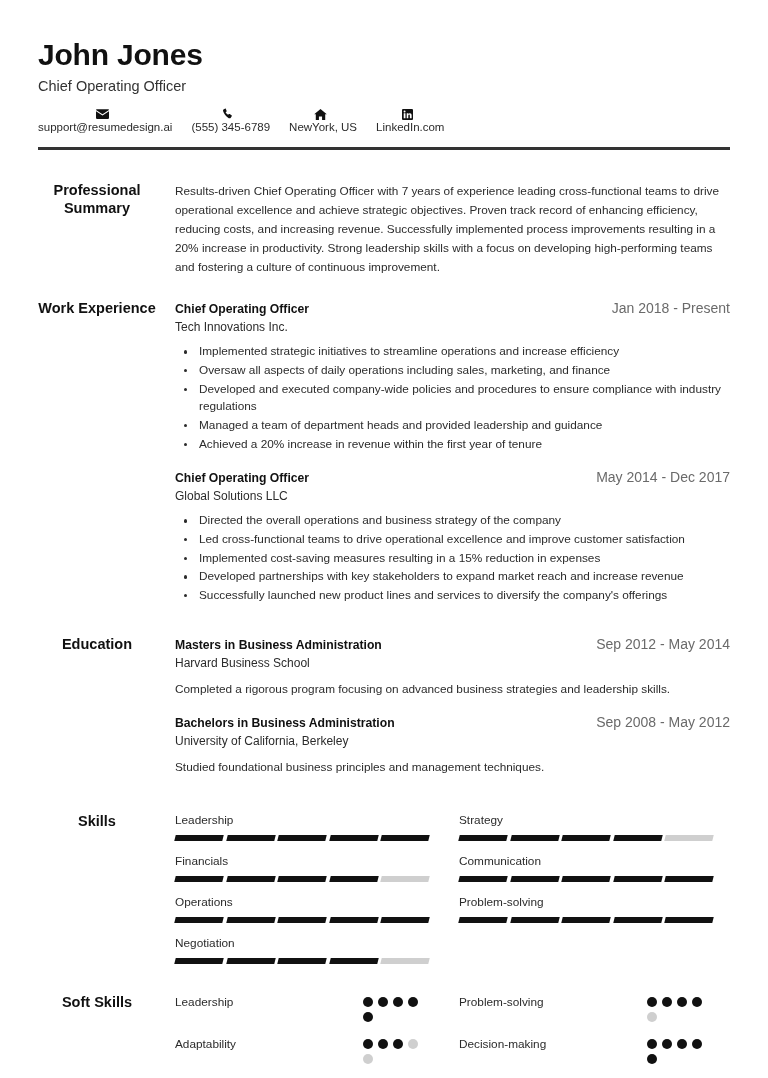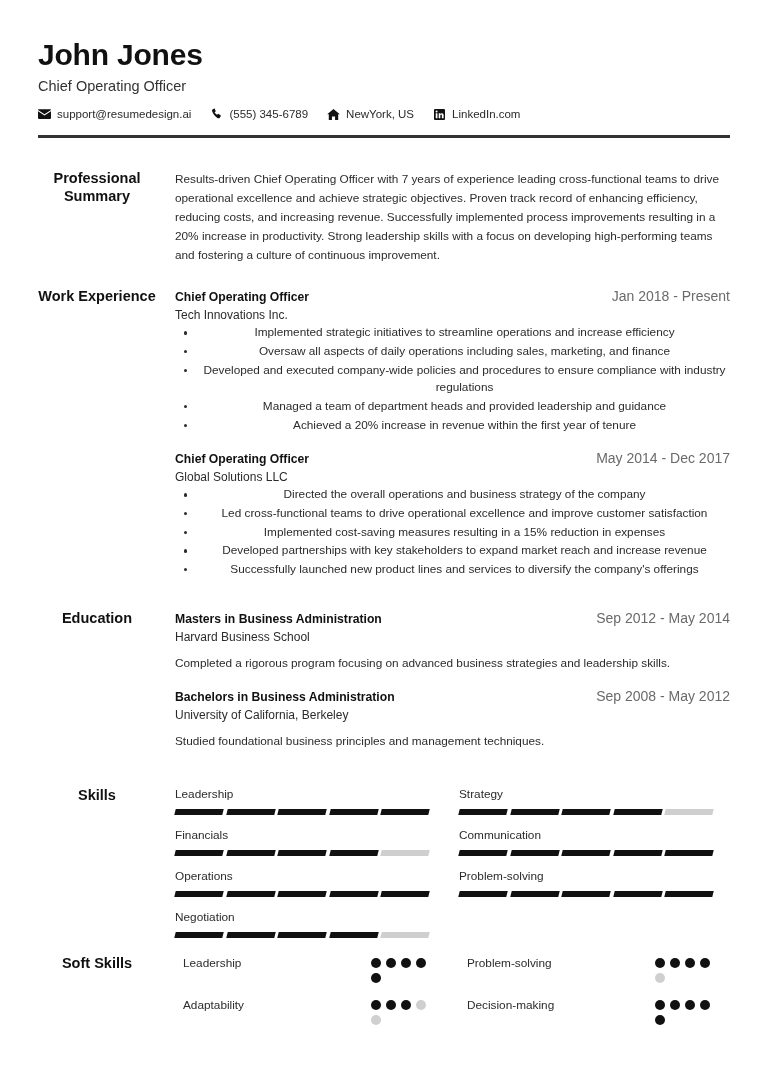--- a/index.html
+++ b/index.html
@@ -44,20 +44,21 @@
     margin-top: 13px;
     font-size: 11.5px;
     color: #2b2b2b;
   }
 
   .contact-item {
     display: flex;
     align-items: center;
     margin-right: 19px;
     white-space: nowrap;
+    flex-direction: column;
   }
 
   .contact-item .ci-icon {
     display: inline-flex;
     align-items: center;
     justify-content: center;
     width: 13px;
     height: 13px;
     margin-right: 6px;
     color: #111111;
@@ -133,21 +134,21 @@
 
   .entry-org {
     font-size: 12px;
     color: #2b2b2b;
     line-height: 1.42;
     margin-top: 1px;
   }
 
   .entry-bullets {
     list-style: none;
-    text-align: center;
+    margin-top: 7px;
   }
 
   .entry-bullets li {
     position: relative;
     padding-left: 24px;
     font-size: 11.8px;
     line-height: 1.5;
     color: #2b2b2b;
     margin-bottom: 1px;
   }
@@ -197,21 +198,21 @@
 
   .skill-seg {
     flex: 1;
     height: 6px;
     background: #cfcfcf;
     transform: skewX(-14deg);
   }
   .skill-seg.on { background: #111111; }
 
   
-  #soft-skills-section { margin-top: 17px; gap: 8px; }
+  #soft-skills-section { margin-top: 30px; }
 
   .soft-grid {
     display: flex;
     gap: 30px;
   }
 
   .soft-col { width: 254px; flex: none; }
 
   .soft-item {
     display: flex;

